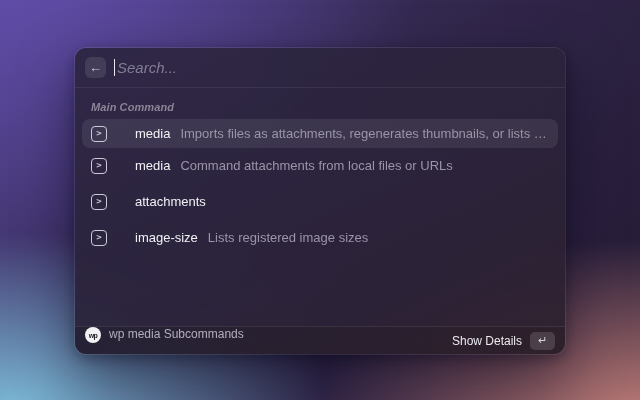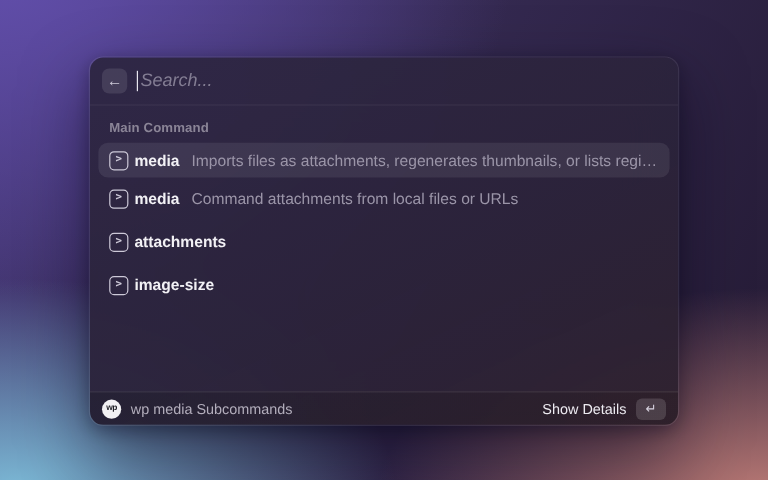--- a/index.html
+++ b/index.html
@@ -30,35 +30,35 @@
     width:21px;height:21px;border-radius:6px;background:rgba(255,255,255,0.10);
     color:#cfcbd9;font-size:13px;line-height:21px;text-align:center;cursor:pointer;flex:0 0 auto;
   }
   .caret{width:1px;height:17px;background:#e8e6ef;margin-left:8px;flex:0 0 auto;}
   .search-input{
     flex:1;background:transparent;border:none;outline:none;color:var(--txt-bright);
     font-size:15px;padding-left:2px;font-style:italic;
   }
   .search-input::placeholder{color:#837d93;}
   .content{flex:1;padding:6px 7px 0 7px;overflow:hidden;}
-  .section-title{font-size:11px;font-weight:600;color:var(--txt-section);padding:7px 9px 6px 9px;letter-spacing:0.1px;}
+  .section-title{font-size:11px;font-weight:600;color:var(--txt-section);padding:7px 9px 6px 9px;letter-spacing:0.1px;font-style:italic;}
   .row{
     display:flex;align-items:center;height:29px;border-radius:8px;padding:0 9px;margin-bottom:3px;cursor:pointer;
   }
   .row.selected{background:var(--sel);}
   .cmd-icon{
     width:16px;height:16px;border:1.5px solid #cdc9d8;border-radius:4px;flex:0 0 auto;
     display:flex;align-items:center;justify-content:center;
     color:#cdc9d8;font-size:9px;font-weight:700;line-height:1;font-family:"DejaVu Sans Mono",monospace;
   }
-  .row-name{font-size:13px;font-weight:700;color:var(--txt-bright);margin-left:5px;white-space:nowrap;}
+  .row-name{font-size:13px;font-weight:400;color:var(--txt-bright);margin-left:28px;white-space:nowrap;}
   .row-desc{font-size:13px;color:var(--txt-dim);margin-left:10px;white-space:nowrap;overflow:hidden;text-overflow:ellipsis;}
   .spacer{height:4px;}
   .footer{
-    flex:0 0 28px;display:flex;align-items:center;padding:0 10px;
+    flex:0 0 28px;display:flex;padding:0 10px;
     border-top:1px solid rgba(255,255,255,0.09);
     background:linear-gradient(90deg, rgba(20,22,30,0.25), rgba(40,25,25,0.25));
   }
   .wp-logo{
     width:16px;height:16px;border-radius:50%;background:#f2f1f3;flex:0 0 auto;
     display:flex;align-items:center;justify-content:center;
     color:#1c1c22;font-size:7px;font-weight:700;letter-spacing:-0.5px;font-family:"DejaVu Sans Mono",monospace;
   }
   .footer-label{font-size:12px;color:#b3aebc;margin-left:8px;}
   .footer-right{margin-left:auto;display:flex;align-items:center;cursor:pointer;}
@@ -101,20 +101,21 @@
 
     <div class="row">
       <span class="cmd-icon">&gt;</span>
       <span class="row-name">attachments</span>
     </div>
     <div class="spacer"></div>
 
     <div class="row">
       <span class="cmd-icon">&gt;</span>
       <span class="row-name">image-size</span>
+      <span class="row-desc">Lists registered image sizes</span>
     </div>
 
   </div>
 
   <div class="footer">
     <div class="wp-logo">
       <span>wp</span>
     </div>
     <span class="footer-label">wp media Subcommands</span>
     <div class="footer-right">

